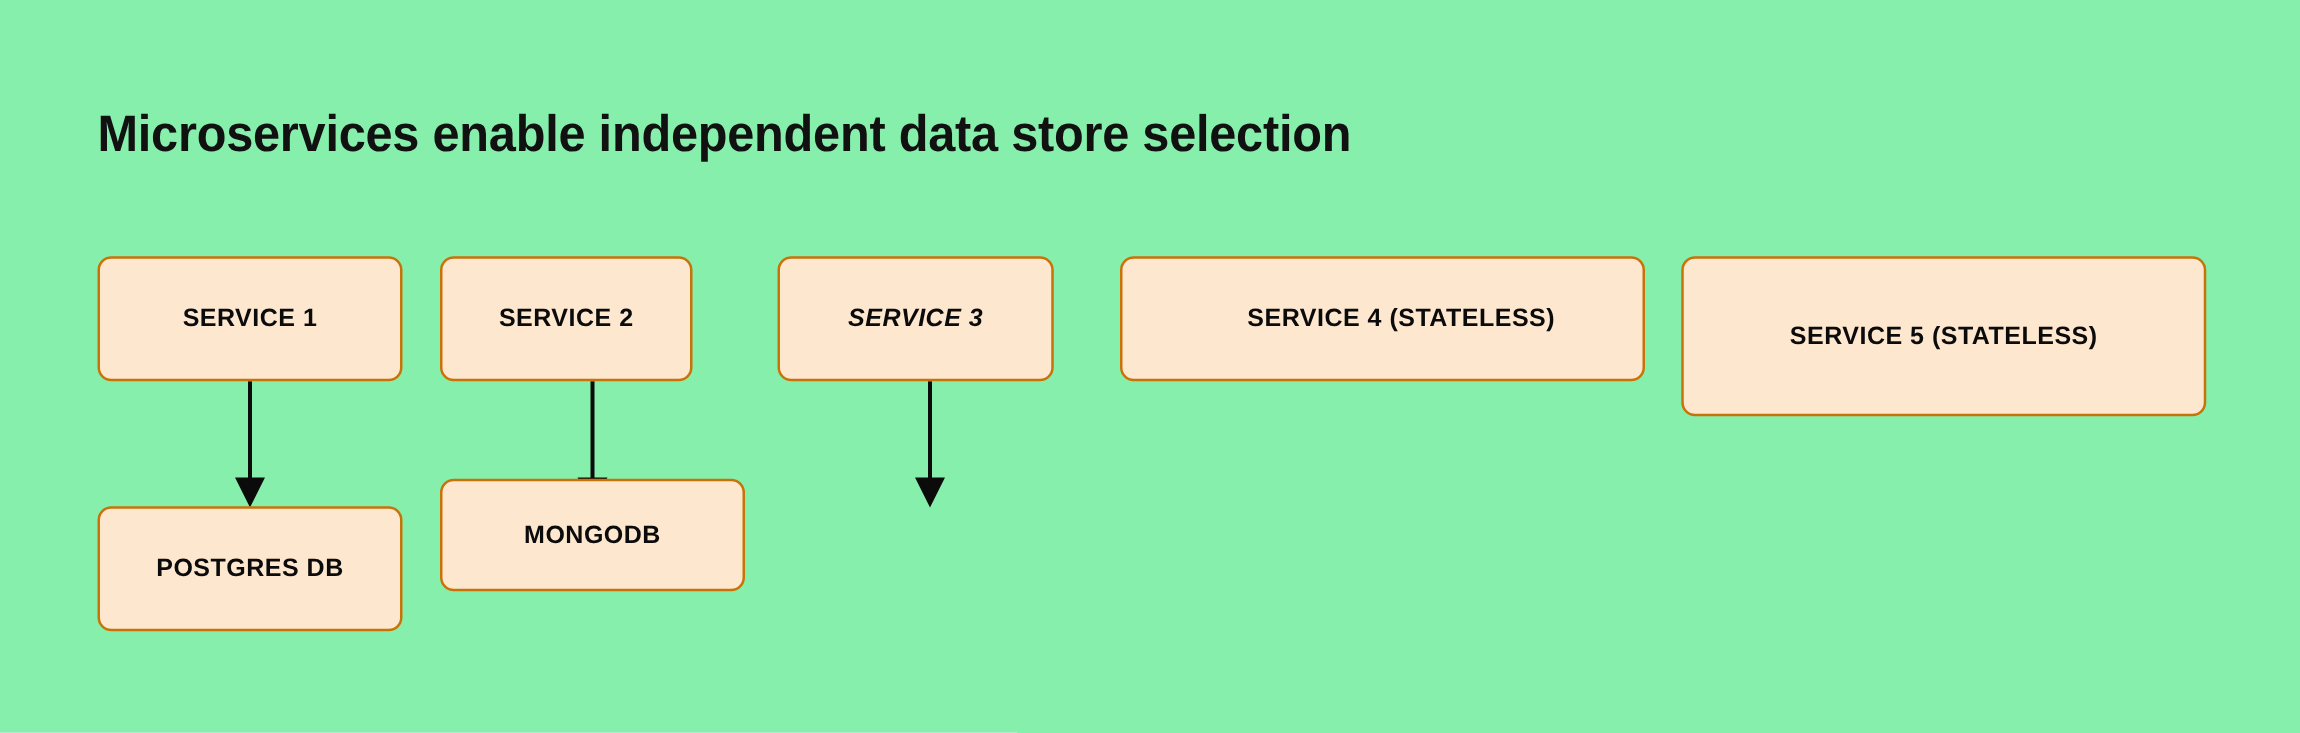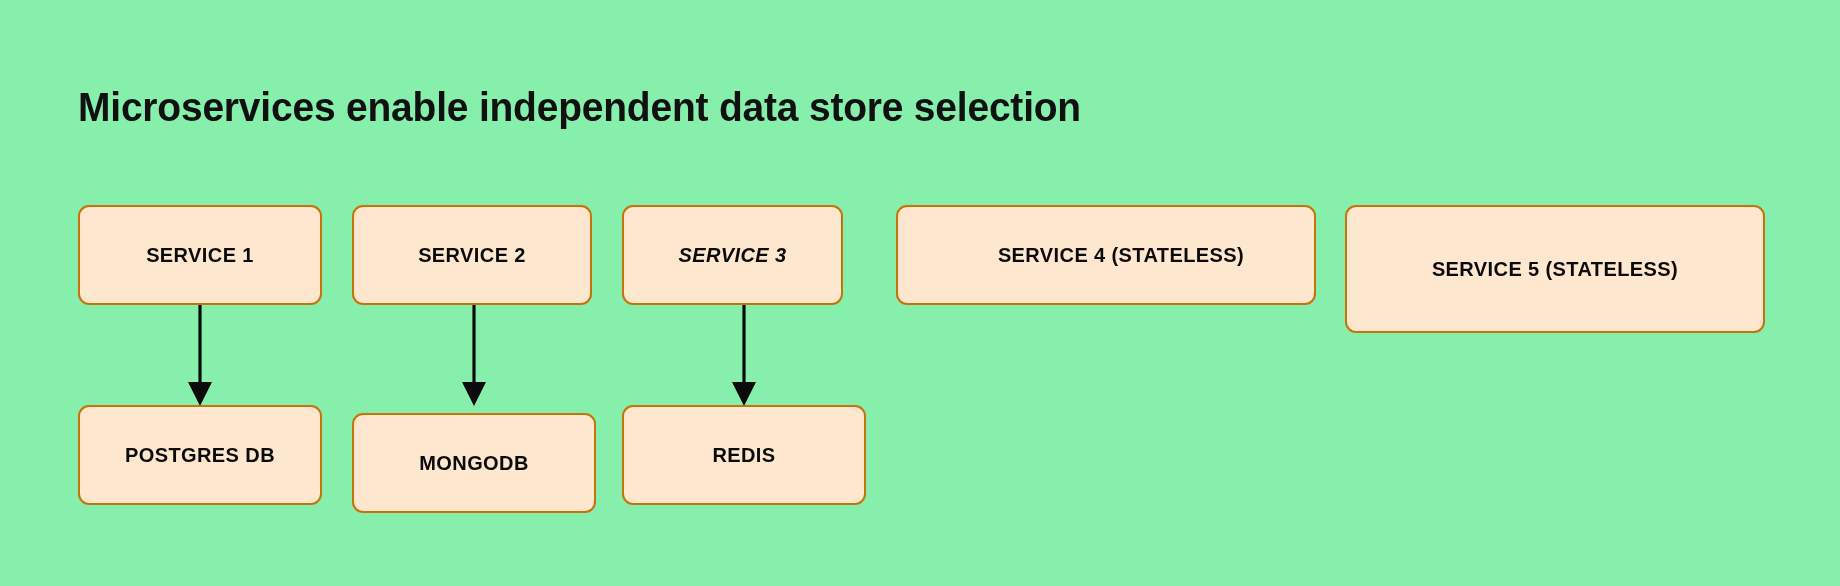--- a/index.html
+++ b/index.html
@@ -91,41 +91,38 @@
 
   <svg class="connector" style="left:714px; top:300px; width:60px; height:112px;" viewBox="0 0 60 112">
     <line x1="30" y1="5" x2="30" y2="90"></line>
     <polygon points="30,106 18,82 42,82"></polygon>
   </svg>
 
   <div class="node" style="left:78px; top:205px; width:244px; height:100px;">
     <span class="node-label">SERVICE 1</span>
   </div>
 
-  <div class="node" style="left:352px; top:205px; width:240px; height:100px;">
+  <div class="node" style="left:352px; top:205px; width:202px; height:100px;">
     <span class="node-label">SERVICE 2</span>
   </div>
 
   <div class="node" style="left:622px; top:205px; width:221px; height:100px;font-style:italic;">
     <span class="node-label">SERVICE 3</span>
   </div>
 
   <div class="node" style="left:896px; top:205px; width:420px; height:100px;padding-left:30px;">
     <span class="node-label">SERVICE 4 (STATELESS)</span>
   </div>
 
   <div class="node" style="left:1345px; top:205px; width:420px; height:128px;">
     <span class="node-label">SERVICE 5 (STATELESS)</span>
   </div>
 
   <div class="node" style="left:78px; top:405px; width:244px; height:100px;">
     <span class="node-label">POSTGRES DB</span>
   </div>
 
-  <div class="node" style="left:352px; top:413px; width:244px; height:100px;">
+  <div class="node" style="left:352px; top:383px; width:244px; height:90px;">
     <span class="node-label">MONGODB</span>
   </div>
 
-  <div class="node" style="left:622px; top:405px; width:244px; height:100px;">
-    <span class="node-label">REDIS</span>
-  </div>
 
 </div>
 
 </body></html>

